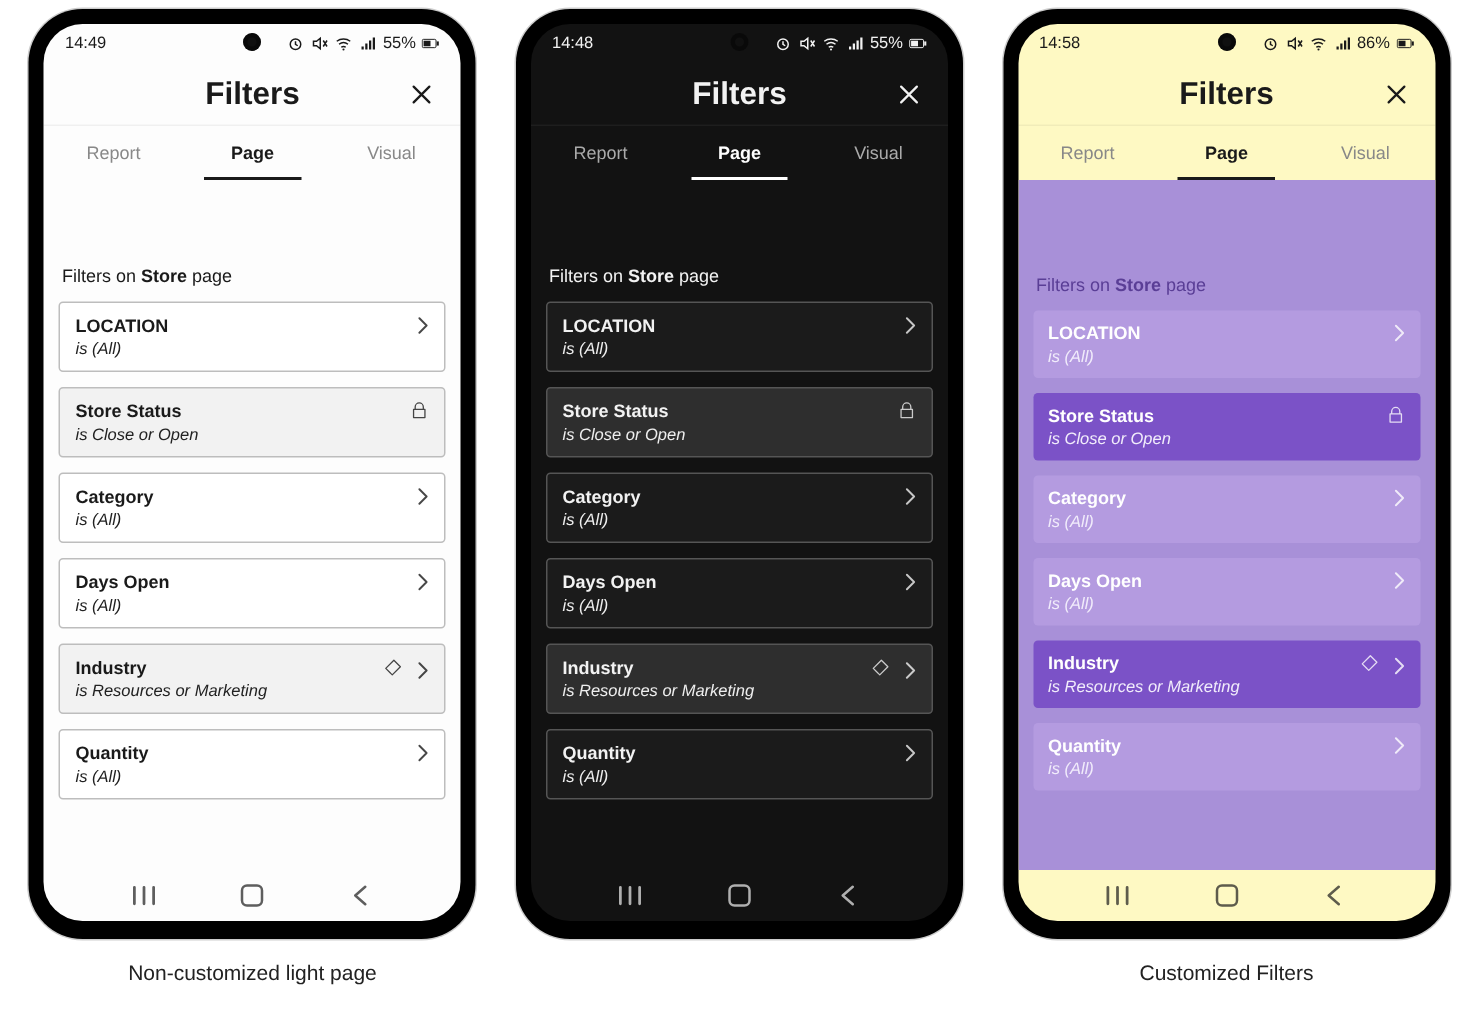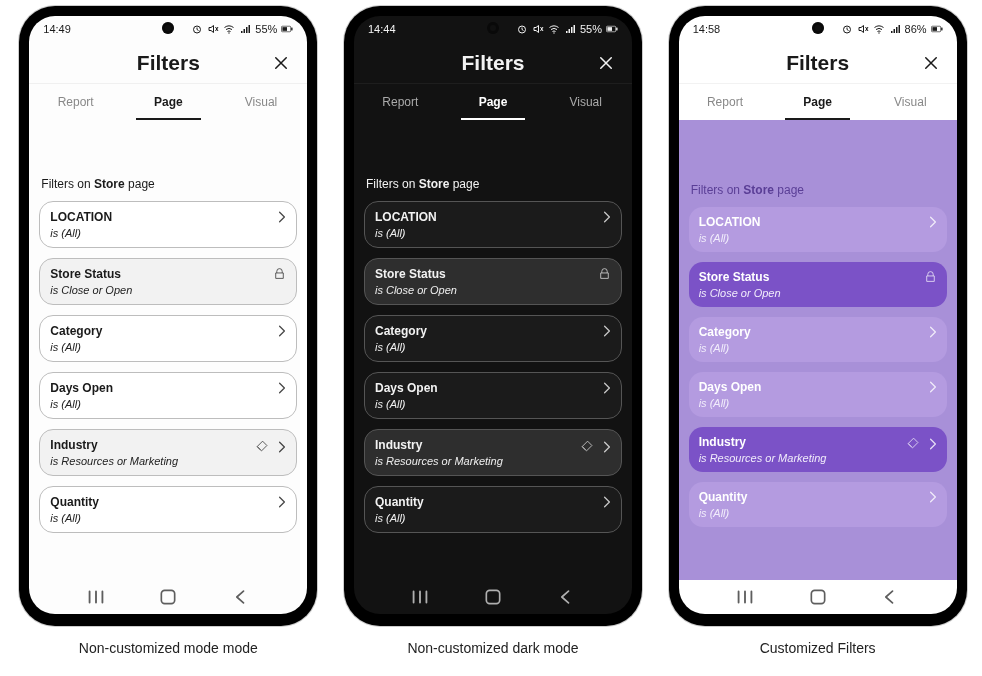--- a/index.html
+++ b/index.html
@@ -48,21 +48,21 @@
     width: 12px;
     height: 12px;
     background: #101010;
     border-radius: 50%;
     z-index: 10;
     box-shadow: 0 0 0 3px rgba(0,0,0,.4) inset;
   }
   
   .light { background: #fdfdfd; color: #1a1a1a; }
   .dark  { background: #121212; color: #f2f2f2; }
-  .custom{ background: #ffffff; color: #1a1a1a; }
+  .custom{ background: #fef9c3; color: #1a1a1a; }
   .custom .content-area { background: #a890d8; }
 
   .statusbar {
     height: 26px;
     display: flex;
     align-items: center;
     justify-content: space-between;
     padding: 0 14px;
     font-size: 11px;
     font-weight: 500;
@@ -126,21 +126,21 @@
   }
   .section-label {
     font-size: 12px;
     padding: 2px 2px 0 2px;
   }
   .section-label b { font-weight:700; }
 
   .custom .section-label { color:#5a3e96; }
 
   .card {
-    border-radius: 14px;
+    border-radius: 3px;
     padding: 8px 10px;
     position: relative;
     cursor:pointer;
   }
   .light .card { border:1px solid #bdbdbd; background:#fff; }
   .light .card.applied { background:#f2f2f2; }
   .dark  .card { border:1px solid #555; background:#1b1b1b; }
   .dark  .card.applied { background:#2e2e2e; }
   .custom .card { border:none; background:#b49be0; color:#fff; }
   .custom .card.applied { background:#7b52c7; }
@@ -312,29 +312,29 @@
             </div>
           <div class="navbtn">
               <svg viewBox="0 0 24 24" width="20" height="20">
                 <path d="M15 5 L7 12 L15 19" stroke="currentColor" stroke-width="2" fill="none" stroke-linecap="round" stroke-linejoin="round"></path>
               </svg>
             </div>
         </div>
 
       </div>
     </div>
-    <div class="caption">Non-customized mode mode</div>
+    <div class="caption">Non-customized light page</div>
   </div>
   <div class="column">
     <div class="phone">
       <div class="camera"></div>
       <div class="screen dark">
 
         <div class="statusbar">
-          <span>14:44</span>
+          <span>14:48</span>
           <span class="status-right">
 
     <svg viewBox="0 0 24 24">
                 <circle cx="12" cy="13" r="7" stroke="currentColor" fill="none" stroke-width="2"></circle>
                 <path d="M12 9v4l3 2" stroke="currentColor" stroke-width="2" fill="none"></path>
               </svg>
     <svg viewBox="0 0 24 24">
                 <path d="M4 9v6h4l5 4V5L8 9H4zM17 8l5 8M22 8l-5 8" stroke="currentColor" stroke-width="2" fill="none"></path>
               </svg>
     <svg viewBox="0 0 24 24">
@@ -452,21 +452,20 @@
             </div>
           <div class="navbtn">
               <svg viewBox="0 0 24 24" width="20" height="20">
                 <path d="M15 5 L7 12 L15 19" stroke="currentColor" stroke-width="2" fill="none" stroke-linecap="round" stroke-linejoin="round"></path>
               </svg>
             </div>
         </div>
 
       </div>
     </div>
-    <div class="caption">Non-customized dark mode</div>
   </div>
   <div class="column">
     <div class="phone">
       <div class="camera"></div>
       <div class="screen custom">
 
         <div class="statusbar">
           <span>14:58</span>
           <span class="status-right">
 

